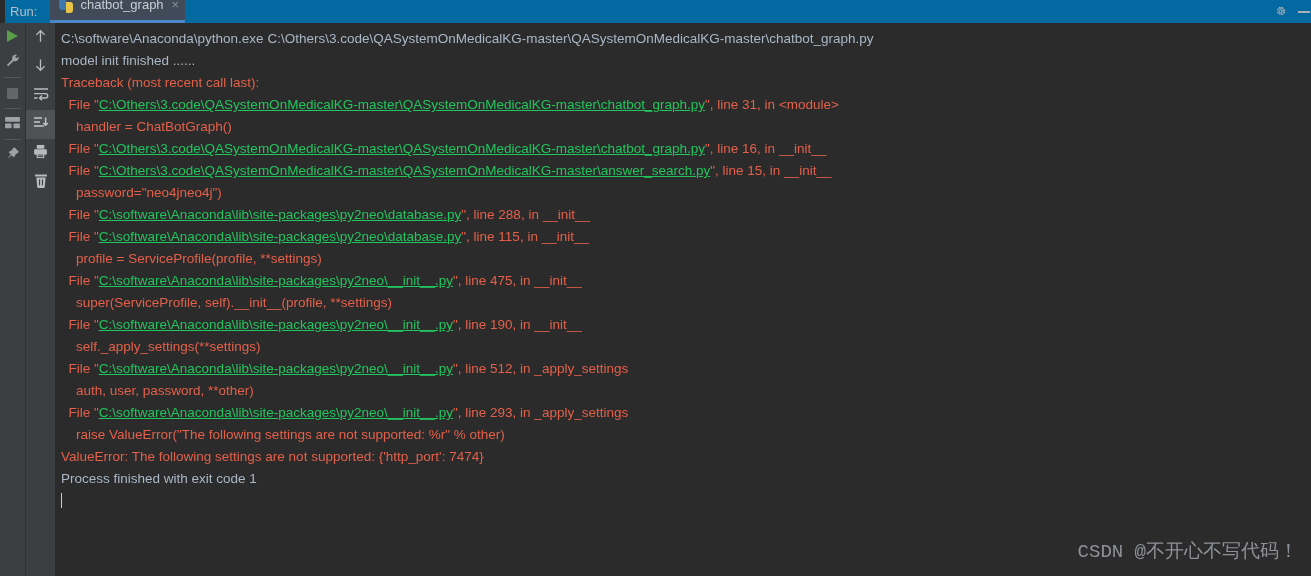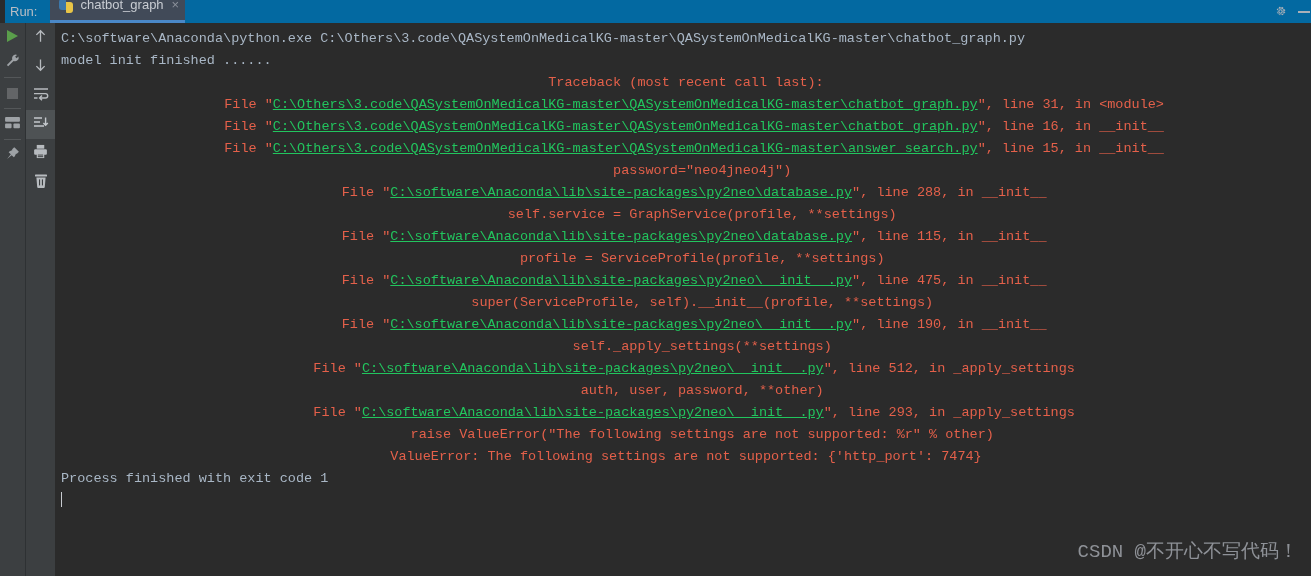--- a/index.html
+++ b/index.html
@@ -141,28 +141,28 @@
   
   .console {
     position: absolute;
     top: 23px; left: 55px;
     width: 1256px; height: 553px;
     background: #2b2b2b;
     overflow: hidden;
     padding: 5px 0 0 0;
   }
   .line {
-    font-family: Liberation Mono, monospace;
+    font-family: Liberation Sans, sans-serif;
     font-size: 13.5px;
     line-height: 22px;
     white-space: pre;
     padding-left: 6px;
     color: #a9b7c6;
   }
-  .line.err     { color: #e4604a; text-align: center; }
+  .line.err     { color: #e4604a; }
   .line.info    { color: #a9b7c6; }
   .lnk {
     color: #22c55e;
     text-decoration: underline;
     cursor: pointer;
   }
   .caret {
     display: inline-block;
     width: 1px;
     height: 15px;
@@ -296,25 +296,25 @@
     </span>
   </div>
 </div>
 
 <div class="console">
   <div id="console-lines">
       <div class="line info"><span>C:\software\Anaconda\python.exe C:\Others\3.code\QASystemOnMedicalKG-master\QASystemOnMedicalKG-master\chatbot_graph.py</span></div>
       <div class="line info"><span>model init finished ......</span></div>
       <div class="line err"><span>Traceback (most recent call last):</span></div>
       <div class="line err"><span>  File "</span><span class="lnk">C:\Others\3.code\QASystemOnMedicalKG-master\QASystemOnMedicalKG-master\chatbot_graph.py</span><span>", line 31, in &lt;module&gt;</span></div>
+      <div class="line err"><span>    handler = ChatBotGraph()</span></div>
       <div class="line err"><span>  File "</span><span class="lnk">C:\Others\3.code\QASystemOnMedicalKG-master\QASystemOnMedicalKG-master\chatbot_graph.py</span><span>", line 16, in __init__</span></div>
       <div class="line err"><span>  File "</span><span class="lnk">C:\Others\3.code\QASystemOnMedicalKG-master\QASystemOnMedicalKG-master\answer_search.py</span><span>", line 15, in __init__</span></div>
       <div class="line err"><span>    password="neo4jneo4j")</span></div>
       <div class="line err"><span>  File "</span><span class="lnk">C:\software\Anaconda\lib\site-packages\py2neo\database.py</span><span>", line 288, in __init__</span></div>
-      <div class="line err"><span>    self.service = GraphService(profile, **settings)</span></div>
       <div class="line err"><span>  File "</span><span class="lnk">C:\software\Anaconda\lib\site-packages\py2neo\database.py</span><span>", line 115, in __init__</span></div>
       <div class="line err"><span>    profile = ServiceProfile(profile, **settings)</span></div>
       <div class="line err"><span>  File "</span><span class="lnk">C:\software\Anaconda\lib\site-packages\py2neo\__init__.py</span><span>", line 475, in __init__</span></div>
       <div class="line err"><span>    super(ServiceProfile, self).__init__(profile, **settings)</span></div>
       <div class="line err"><span>  File "</span><span class="lnk">C:\software\Anaconda\lib\site-packages\py2neo\__init__.py</span><span>", line 190, in __init__</span></div>
       <div class="line err"><span>    self._apply_settings(**settings)</span></div>
       <div class="line err"><span>  File "</span><span class="lnk">C:\software\Anaconda\lib\site-packages\py2neo\__init__.py</span><span>", line 512, in _apply_settings</span></div>
       <div class="line err"><span>    auth, user, password, **other)</span></div>
       <div class="line err"><span>  File "</span><span class="lnk">C:\software\Anaconda\lib\site-packages\py2neo\__init__.py</span><span>", line 293, in _apply_settings</span></div>
       <div class="line err"><span>    raise ValueError("The following settings are not supported: %r" % other)</span></div>

